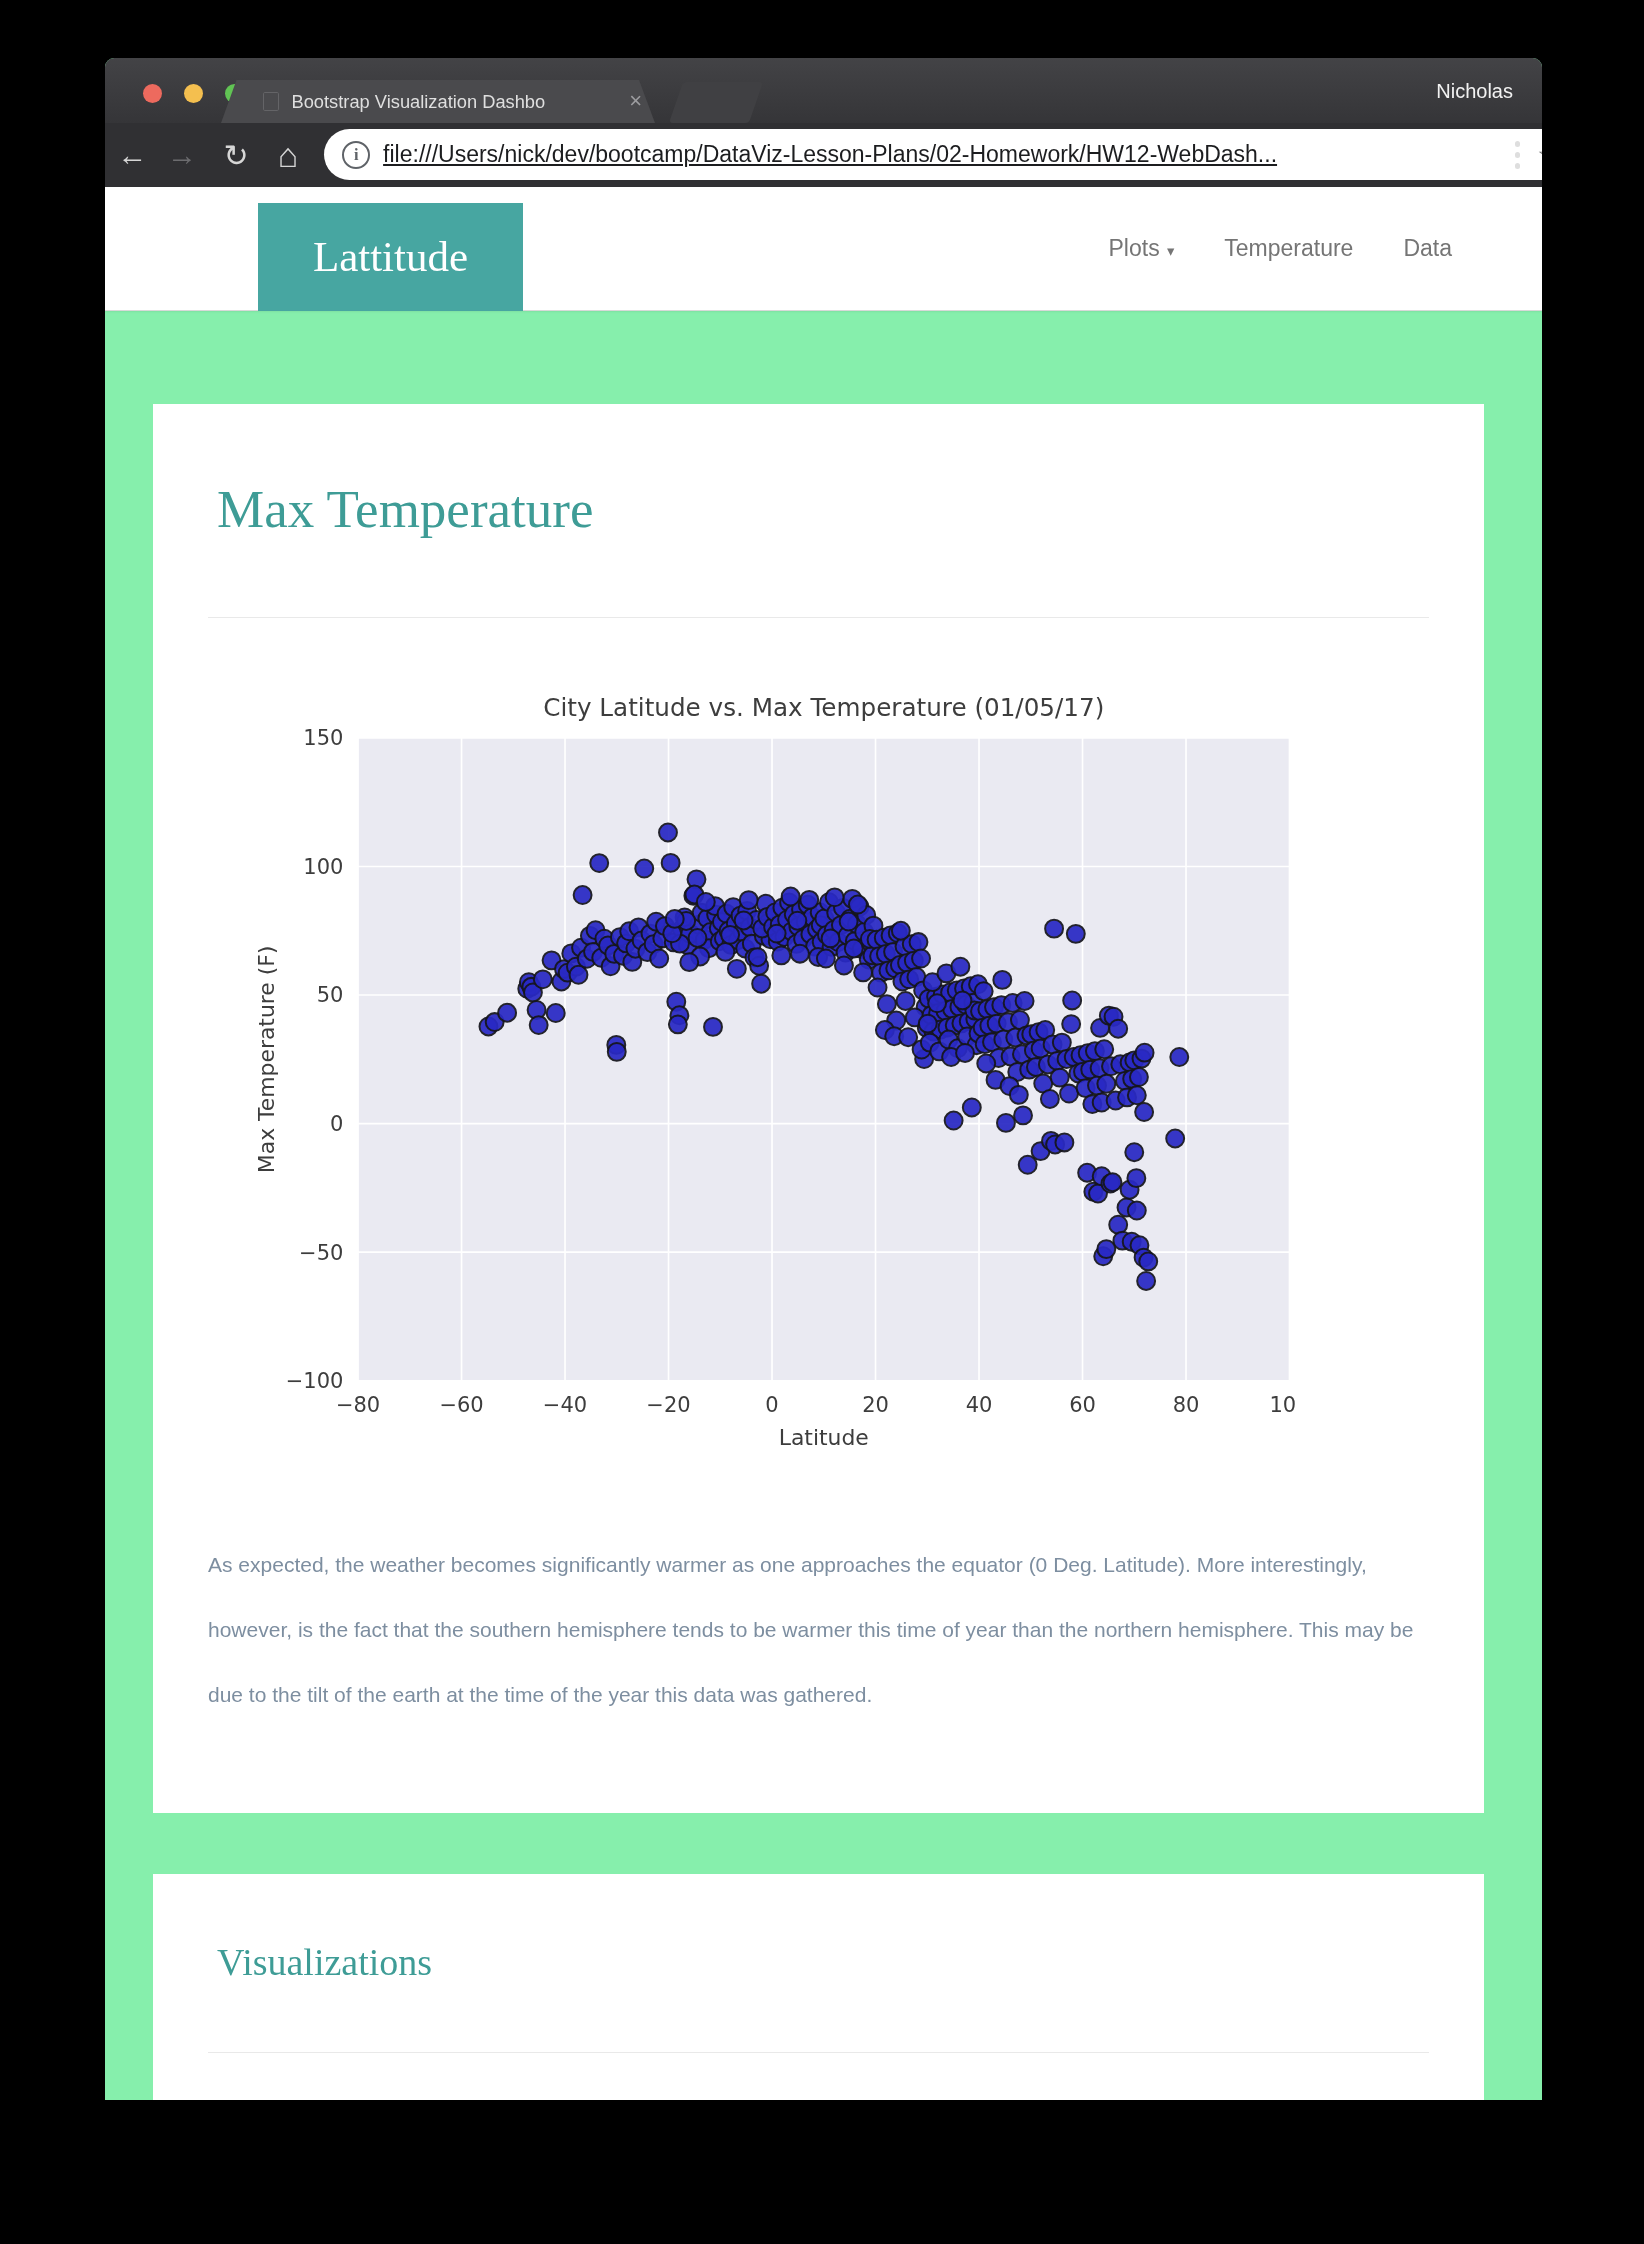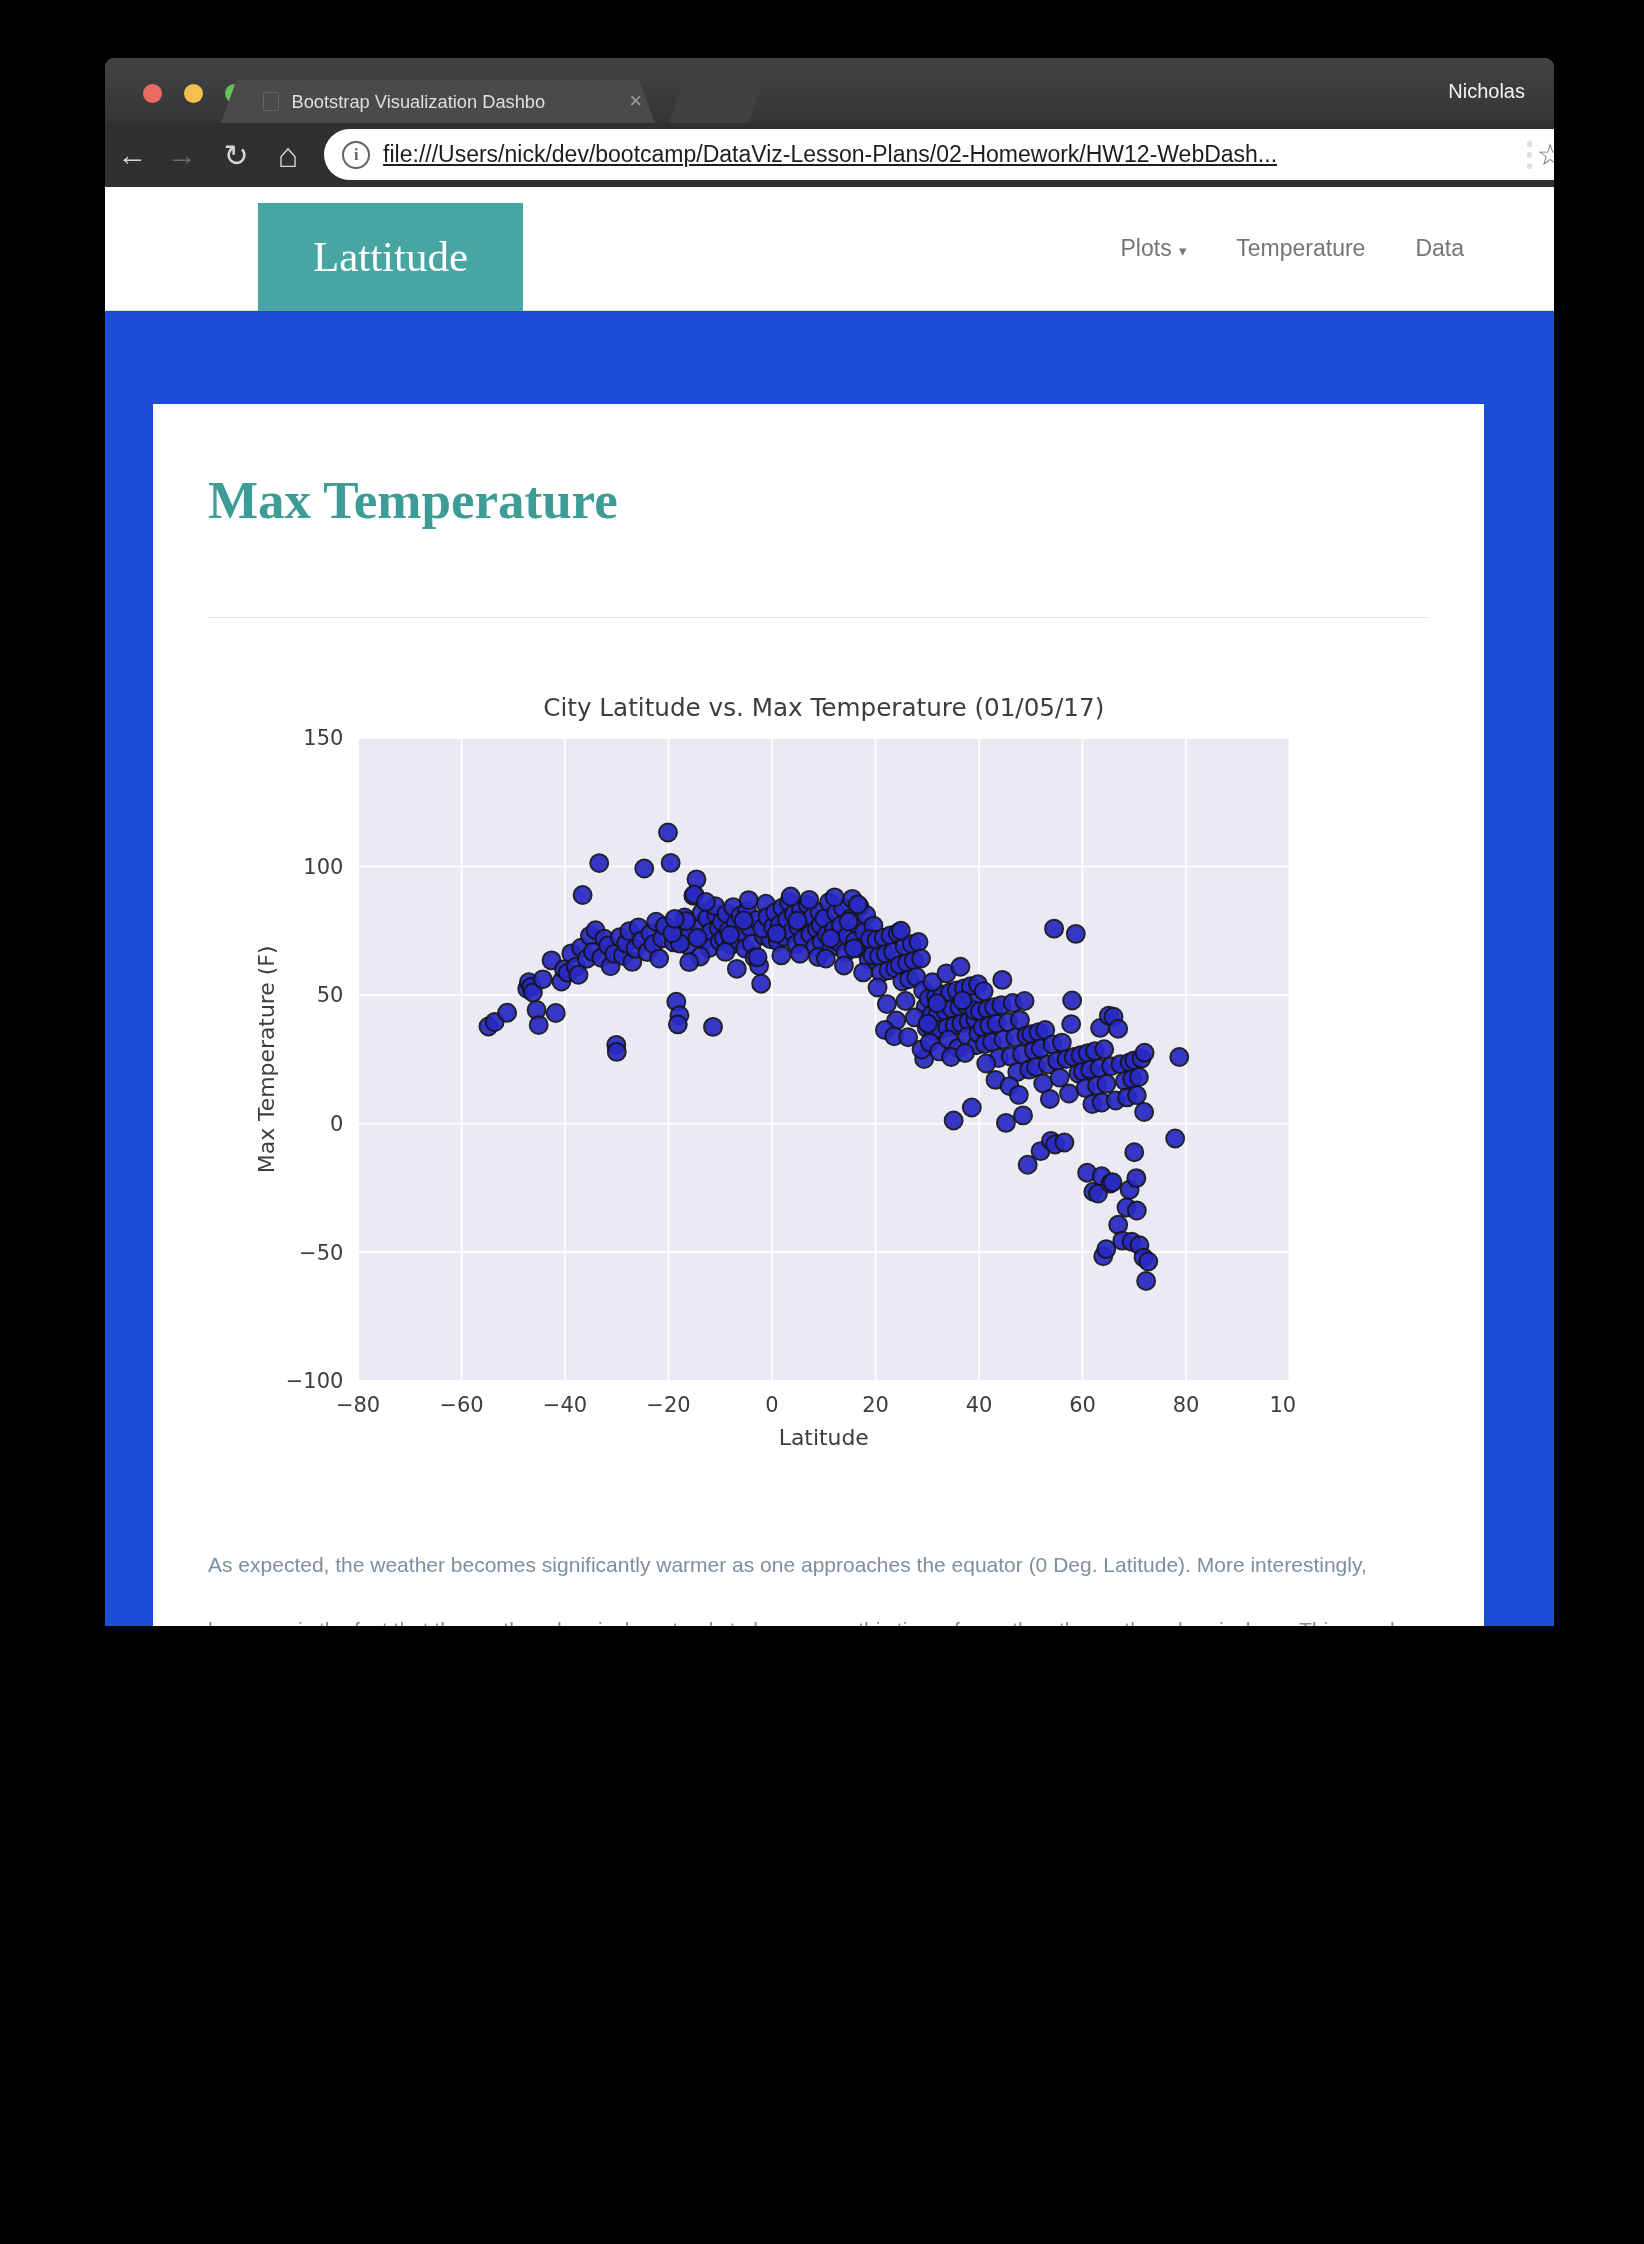--- a/index.html
+++ b/index.html
@@ -1,19 +1,19 @@
 <!DOCTYPE html>
 <html style="--accent-teal: #47a6a1; --heading-teal: #3e9c96; --page-bg: #e9e9e9; --point-blue: #2929c4; --point-edge: #15151d; --plot-bg: #eaeaf2; --tick-gray: #3d3d3d; --paragraph-gray: #7d8ea0;font-size:14.6px"><head>
 <meta charset="utf-8">
 <style>
   html,body{margin:0;padding:0;}
   body{width:1645px;height:2244px;background:#000;position:relative;overflow:hidden;
        font-family:"Liberation Sans",sans-serif;}
-  .window{position:absolute;left:105px;top:58px;width:1437px;height:1568px;
-          background:#1d4ed8;border-radius:9.1px 9.1px 0 0;overflow:hidden;padding-left:12px;}
+  .window{position:absolute;left:105px;top:58px;width:1437px;height:2042px;
+          background:#86efac;border-radius:9.1px 9.1px 0 0;overflow:hidden;}
 
   
   .titlebar{position:absolute;left:0;top:0;width:100%;height:65px;
             background:linear-gradient(#434346,#353538);}
   .lights{position:absolute;left:38px;top:25.6px;display:flex;gap:22px;}
   .light{width:19px;height:19px;border-radius:50%;}
   .light.red{background:#ed6a5e;}
   .light.yellow{background:#f4bf4f;}
   .light.green{background:#61c454;}
   .tab{position:absolute;left:116px;top:22px;width:434px;height:43px;background:#4a4a4d;
@@ -50,22 +50,22 @@
          display:flex;align-items:center;justify-content:center;color:#fff;
          font-family:"Liberation Serif",serif;font-weight:normal;font-size:43px;}
   .nav-links{position:absolute;right:90px;top:0;height:123px;display:flex;align-items:center;gap:50px;}
   .nav-link{color:#757575;font-size:23px;cursor:pointer;}
   .caret{font-size:14.6px;color:#757575;margin-left:7.3px;}
 
   
   .card{position:absolute;left:48px;width:1331px;background:#fff;}
   .card1{top:346px;height:1409px;}
   .card2{top:1816px;height:227px;}
-  .teal-heading{position:absolute;left:55px;margin:0;color:var(--heading-teal,#3e9c96);
-                font-family:"Liberation Serif",serif;font-weight:bold;}
+  .teal-heading{position:absolute;left:55px;margin:9px;color:var(--heading-teal,#3e9c96);
+                font-family:"Liberation Serif",serif;font-weight:normal;}
   .h1{top:66px;font-size:53px;}
   .h2{top:57px;font-size:38px;}
   .rule{position:absolute;left:55px;right:55px;height:0;border-top:1.8px solid #e9e9e9;}
   .rule1{top:213px;}
   .rule2{top:178px;}
   .chart-wrap{position:absolute;left:41px;top:563px;width:1151px;height:831px;}
   .body-text{position:absolute;left:55px;top:1107px;width:1215px;color:#7d8ea0;
              font-size:21px;line-height:65px;}
 </style>
 </head>

